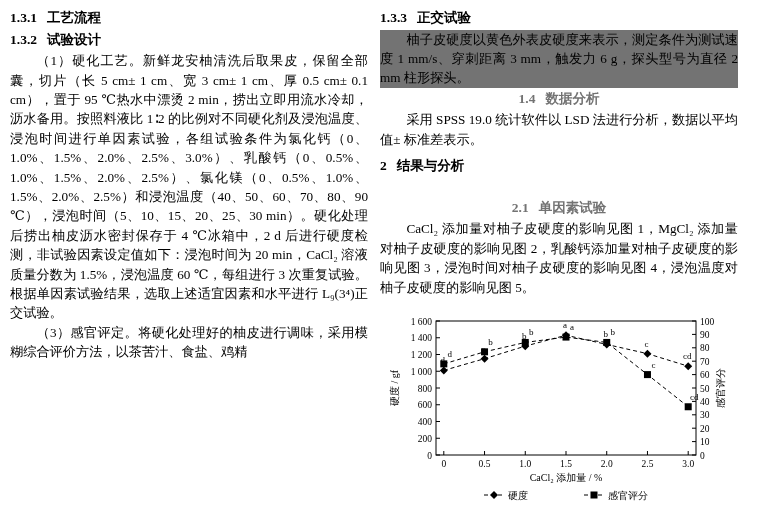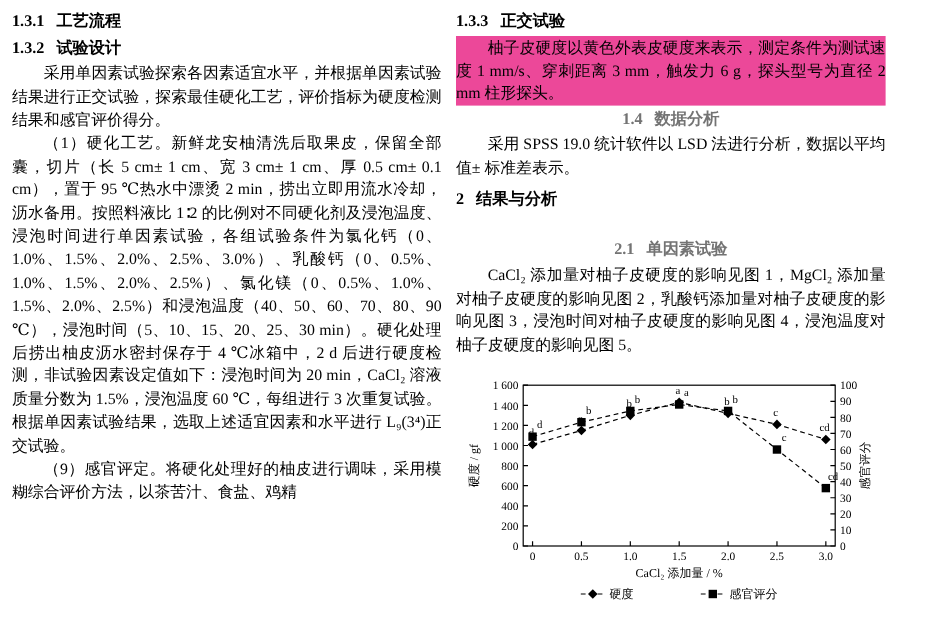--- a/index.html
+++ b/index.html
@@ -47,21 +47,21 @@
   }
   p.body {
     margin: 0 0 0 0;
     font-size: 13.2px;
     line-height: 1.47;
     text-align: justify;
     text-justify: inter-ideograph;
     text-indent: 2em;
   }
   .hl {
-    background: #ec4899;
+    background: #737373;
   }
   
   .chart-wrap {
     position: relative;
     margin-top: 8px;
     width: 358px;
     height: 196px;
   }
   .chart-svg {
     display: block;
@@ -76,25 +76,24 @@
 
     <div class="h3">
       <span class="num">1.3.1</span><span>工艺流程</span>
     </div>
 
 
     <div class="h3" style="margin-top:2px">
       <span class="num">1.3.2</span><span>试验设计</span>
     </div>
 
-    <p class="body">采用单因素试验探索各因素适宜水平，并根据单因素试验结果进行正交试验，探索最佳硬化工艺，评价指标为硬度检测结果和感官评价得分。</p>
 
     <p class="body">（1）硬化工艺。新鲜龙安柚清洗后取果皮，保留全部囊，切片（长 5 cm± 1 cm、宽 3 cm± 1 cm、厚 0.5 cm± 0.1 cm），置于 95 ℃热水中漂烫 2 min，捞出立即用流水冷却，沥水备用。按照料液比 1∶2 的比例对不同硬化剂及浸泡温度、浸泡时间进行单因素试验，各组试验条件为氯化钙（0、1.0%、1.5%、2.0%、2.5%、3.0%）、乳酸钙（0、0.5%、1.0%、1.5%、2.0%、2.5%）、氯化镁（0、0.5%、1.0%、1.5%、2.0%、2.5%）和浸泡温度（40、50、60、70、80、90 ℃），浸泡时间（5、10、15、20、25、30 min）。硬化处理后捞出柚皮沥水密封保存于 4 ℃冰箱中，2 d 后进行硬度检测，非试验因素设定值如下：浸泡时间为 20 min，CaCl₂ 溶液质量分数为 1.5%，浸泡温度 60 ℃，每组进行 3 次重复试验。根据单因素试验结果，选取上述适宜因素和水平进行 L₉(3⁴)正交试验。</p>
 
-    <p class="body">（9）感官评定。将硬化处理好的柚皮进行调味，采用模糊综合评价方法，以茶苦汁、食盐、鸡精</p>
+    <p class="body">（3）感官评定。将硬化处理好的柚皮进行调味，采用模糊综合评价方法，以茶苦汁、食盐、鸡精</p>
 
   </div>
 
   <div class="col">
 
     <div class="h3">
       <span class="num">1.3.3</span><span>正交试验</span>
     </div>
 
     <p class="body hl">柚子皮硬度以黄色外表皮硬度来表示，测定条件为测试速度 1 mm/s、穿刺距离 3 mm，触发力 6 g，探头型号为直径 2 mm 柱形探头。</p>

